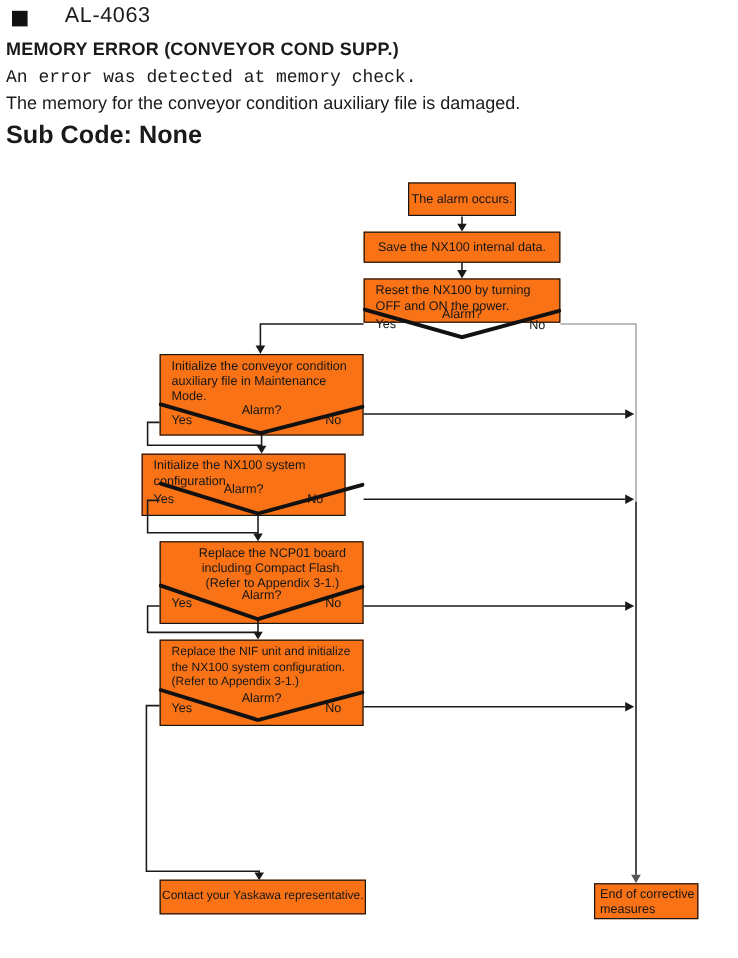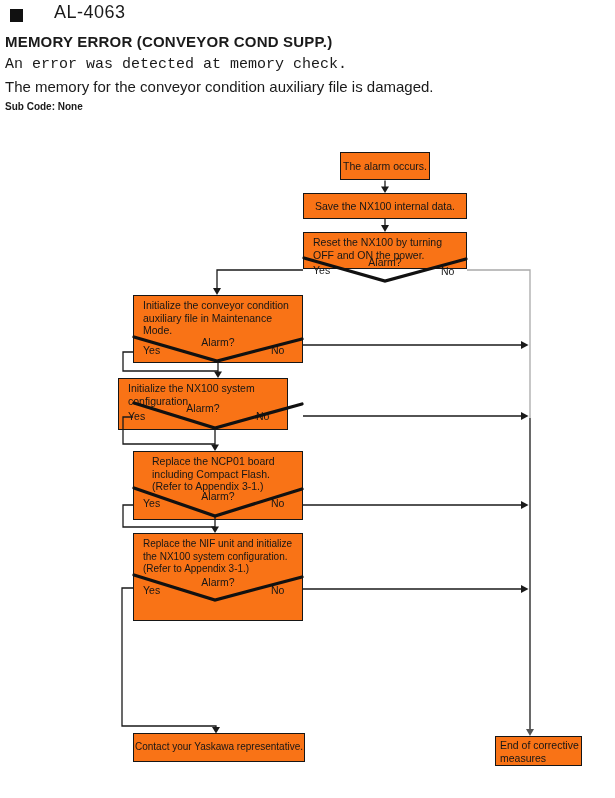--- a/index.html
+++ b/index.html
@@ -20,41 +20,41 @@
   .alarm-code {
     position:absolute; left:54px; top:2px;
     font-size:18px; letter-spacing:0.5px;
   }
   .err-title {
     position:absolute; left:5px; top:33px;
     font-size:15px; font-weight:bold; letter-spacing:0.2px;
   }
   .err-line1 { position:absolute; left:5px; top:56px;  font-size:15px;font-family:Liberation Mono, monospace; }
   .err-line2 { position:absolute; left:5px; top:78px;  font-size:15px; }
-  .sub-code  { position:absolute; left:5px; top:101px; font-size:10px; font-weight:bold; }
+  .sub-code  { position:absolute; left:5px; top:101px; font-size:21px; font-weight:bold; }
 
   
   .fbox {
     position:absolute; box-sizing:border-box;
     border:1.6px solid #161616; background:#f97316;
     font-size:10.5px; line-height:12.5px; color:#161616;
   }
   .fbox.center { display:flex; align-items:center; justify-content:center; text-align:center; }
   .fbox .txt { position:absolute; left:0; top:3px; right:0; padding-left:9px; }
   .fbox .txt .ln { white-space:nowrap; }
   .lbl { position:absolute; font-size:10.5px; white-space:nowrap; }
   .lbl.alarm { left:0; right:0; text-align:center; }
 
   .box-start   { left:340px; top:152px; width:90px;  height:28px; }
   .box-save    { left:303px; top:193px; width:164px; height:26px; }
   .box-d1      { left:303px; top:232px; width:164px; height:37px; }
   .box-d2      { left:133px; top:295px; width:170px; height:68px; }
   .box-d3      { left:118px; top:378px; width:170px; height:52px; }
   .box-d4      { left:133px; top:451px; width:170px; height:69px; }
-  .box-d5      { left:133px; top:533px; width:170px; height:88px; }
+  .box-d5      { left:133px; top:533px; width:170px; height:72px; }
   .box-contact { left:133px; top:733px; width:172px; height:29px; font-size:10px; }
   .box-end     { left:495px; top:736px; width:87px;  height:30px; }
   .box-end .txt { top:2px; padding-left:4px; }
 
   
   svg.wires {
     position:absolute; left:0; top:0;
     pointer-events:none; z-index:5;
   }
 </style>
@@ -103,21 +103,21 @@
     <div class="txt">
       <div class="ln">Initialize the NX100 system</div>
       <div class="ln">configuration.</div>
     </div>
     <span class="lbl" style="left:9px; top:31px;">Yes</span>
     <span class="lbl alarm" style="top:23px;">Alarm?</span>
     <span class="lbl" style="left:137px; top:31px;">No</span>
   </div>
 
   <div class="fbox box-d4">
-    <div class="txt" style="padding-left:18px;">
+    <div class="txt" style="padding-left:18px;text-align:center;">
       <div class="ln">Replace the NCP01 board</div>
       <div class="ln">including Compact Flash.</div>
       <div class="ln">(Refer to Appendix 3-1.)</div>
     </div>
     <span class="lbl" style="left:9px; top:45px;">Yes</span>
     <span class="lbl alarm" style="top:38px;">Alarm?</span>
     <span class="lbl" style="left:137px; top:45px;">No</span>
   </div>
 
   <div class="fbox box-d5">

